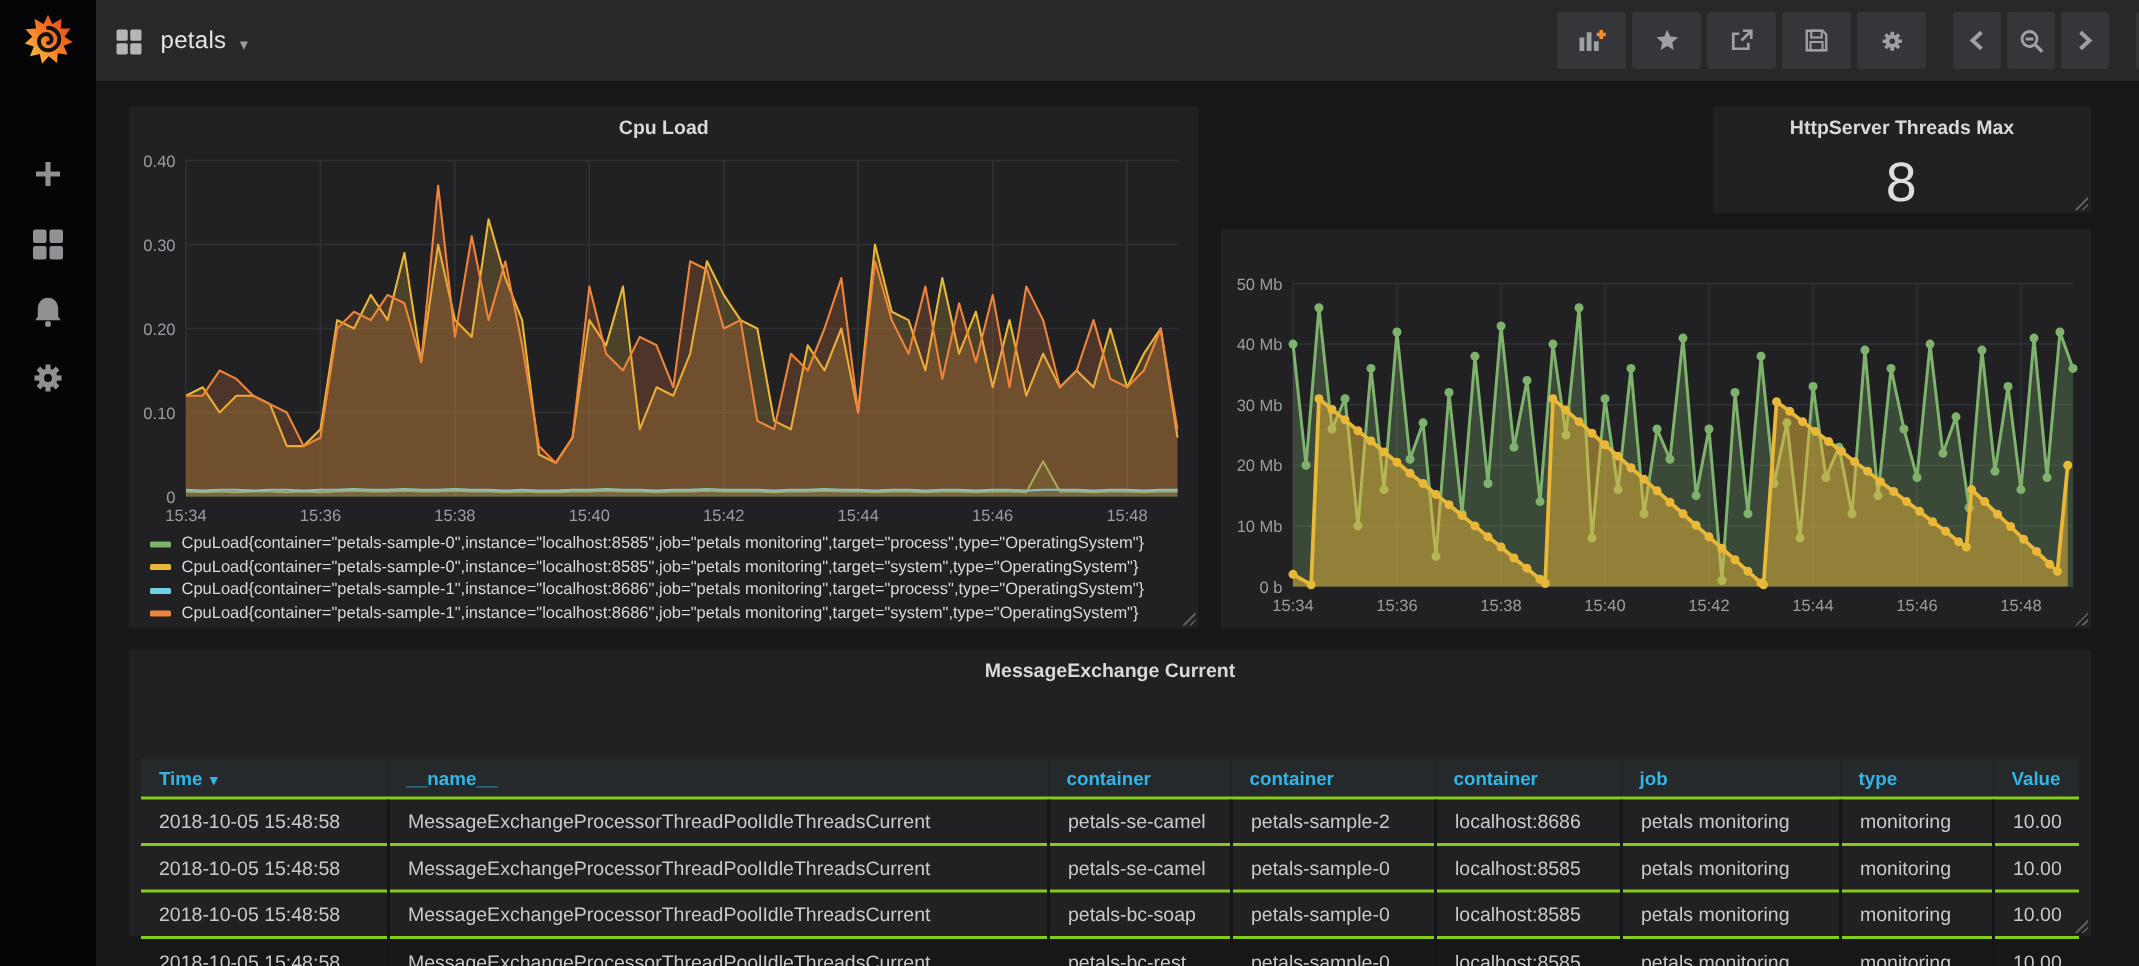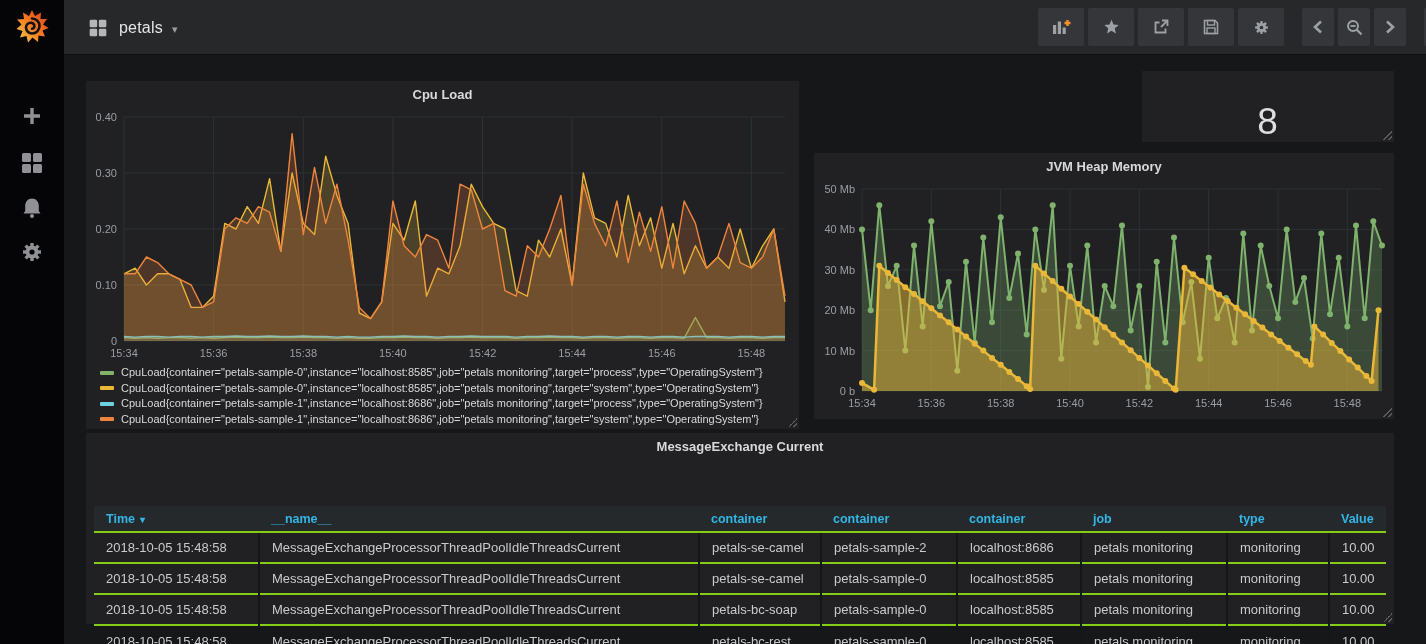--- a/index.html
+++ b/index.html
@@ -11,41 +11,41 @@
   svg { font-family:inherit; display:block; }
 
   
   .sidebar { position:absolute; left:0; top:0; width:64px; height:644px; background:#050507; z-index:5; }
   .sidebar .logo { position:absolute; left:14px; top:7px; width:36px; height:38px; cursor:pointer; }
   .side-icon { position:absolute; left:20px; width:24px; height:24px; color:#8f9194; cursor:pointer; }
 
   
   .navbar { position:absolute; left:64px; top:0; width:1362px; height:55px;
             background:#262829; border-bottom:1px solid #101012; z-index:4; }
-  .nav-left { position:absolute; left:24px; top:0; height:55px; display:flex; align-items:center; gap:11px; cursor:pointer; }
+  .nav-left { position:absolute; left:12px; top:0; height:55px; display:flex; align-items:center; gap:11px; cursor:pointer; }
   .nav-grid-icon { width:20px; height:20px; color:#b4b6b8; }
   .nav-title { font-size:16px; color:#e3e4e5; letter-spacing:.2px; }
   .nav-caret { color:#9a9ea3; font-size:11px; margin-left:-2px; padding-top:3px; }
   .nav-actions { position:absolute; left:974px; top:8px; display:flex; align-items:center; }
   .nav-btn { height:38px; width:46px; background:#343639; border:none; border-radius:2px;
              display:flex; align-items:center; justify-content:center; color:#9da1a5;
              margin-right:4px; cursor:pointer; flex:none; }
   .nav-btn.narrow { width:32px; }
   .gap-l { margin-left:14px; }
   .time-btn { width:150px; justify-content:flex-start; padding-left:13px; gap:7px;
               color:#d0d2d3; font-size:13px; margin-left:14px; }
 
   
   .panel { position:absolute; background:#212124; border:1px solid #17171a; }
   .panel-title { height:26px; display:flex; align-items:center; justify-content:center;
                  font-size:13px; font-weight:600; color:#d8d9da; cursor:pointer; }
   .rh { position:absolute; right:2px; bottom:2px; width:9px; height:9px; cursor:nwse-resize;
         background:linear-gradient(135deg, transparent 0 50%, #5a5c5e 50% 60%, transparent 60% 75%, #5a5c5e 75% 85%, transparent 85%); }
 
-  #panel-cpu   { left:85px;  top:80px;  width:715px; height:350px; }
+  #panel-cpu   { left:85px;  top:70px;  width:715px; height:350px; }
   #panel-stat1 { left:813px; top:70px;  width:315px; height:73px;  }
   #panel-stat2 { left:1141px;top:70px;  width:254px; height:73px;  }
   #panel-jvm   { left:813px; top:152px; width:582px; height:268px; }
   #panel-table { left:85px;  top:432px; width:1310px; height:193px; }
 
   .chart-wrap { position:absolute; left:4px; top:28px; cursor:crosshair; }
 
   
   .legend { position:absolute; left:14px; top:284px; }
   .legend-item { display:flex; align-items:center; font-size:11px; line-height:15.5px; color:#d8d9da; cursor:pointer; white-space:nowrap; }
@@ -241,26 +241,26 @@
         <div class="legend-item">
           <span class="legend-dash" style="background: rgb(239, 132, 60);"></span>
           <span>CpuLoad{container="petals-sample-1",instance="localhost:8686",job="petals monitoring",target="system",type="OperatingSystem"}</span>
         </div>
       </div>
     <span class="rh"></span>
   </section>
 
 
   <section class="panel" id="panel-stat2">
+    <div class="panel-title">HttpServer Threads Max</div>
     <div class="stat-value">8</div>
     <span class="rh"></span>
   </section>
 
   <section class="panel" id="panel-jvm">
-    <div class="panel-title">JVM Heap Memory</div>
     <svg class="chart-wrap" width="574" height="232">
         <line x1="44" x2="564" y1="210" y2="210" stroke="#2c3235" stroke-width="1"></line>
         <text x="37" y="214" fill="#9a9ea3" font-size="11" text-anchor="end">0 b</text>
         <line x1="44" x2="564" y1="169.6" y2="169.6" stroke="#2c3235" stroke-width="1"></line>
         <text x="37" y="173.6" fill="#9a9ea3" font-size="11" text-anchor="end">10 Mb</text>
         <line x1="44" x2="564" y1="129.2" y2="129.2" stroke="#2c3235" stroke-width="1"></line>
         <text x="37" y="133.2" fill="#9a9ea3" font-size="11" text-anchor="end">20 Mb</text>
         <line x1="44" x2="564" y1="88.80000000000001" y2="88.80000000000001" stroke="#2c3235" stroke-width="1"></line>
         <text x="37" y="92.80000000000001" fill="#9a9ea3" font-size="11" text-anchor="end">30 Mb</text>
         <line x1="44" x2="564" y1="48.39999999999998" y2="48.39999999999998" stroke="#2c3235" stroke-width="1"></line>

